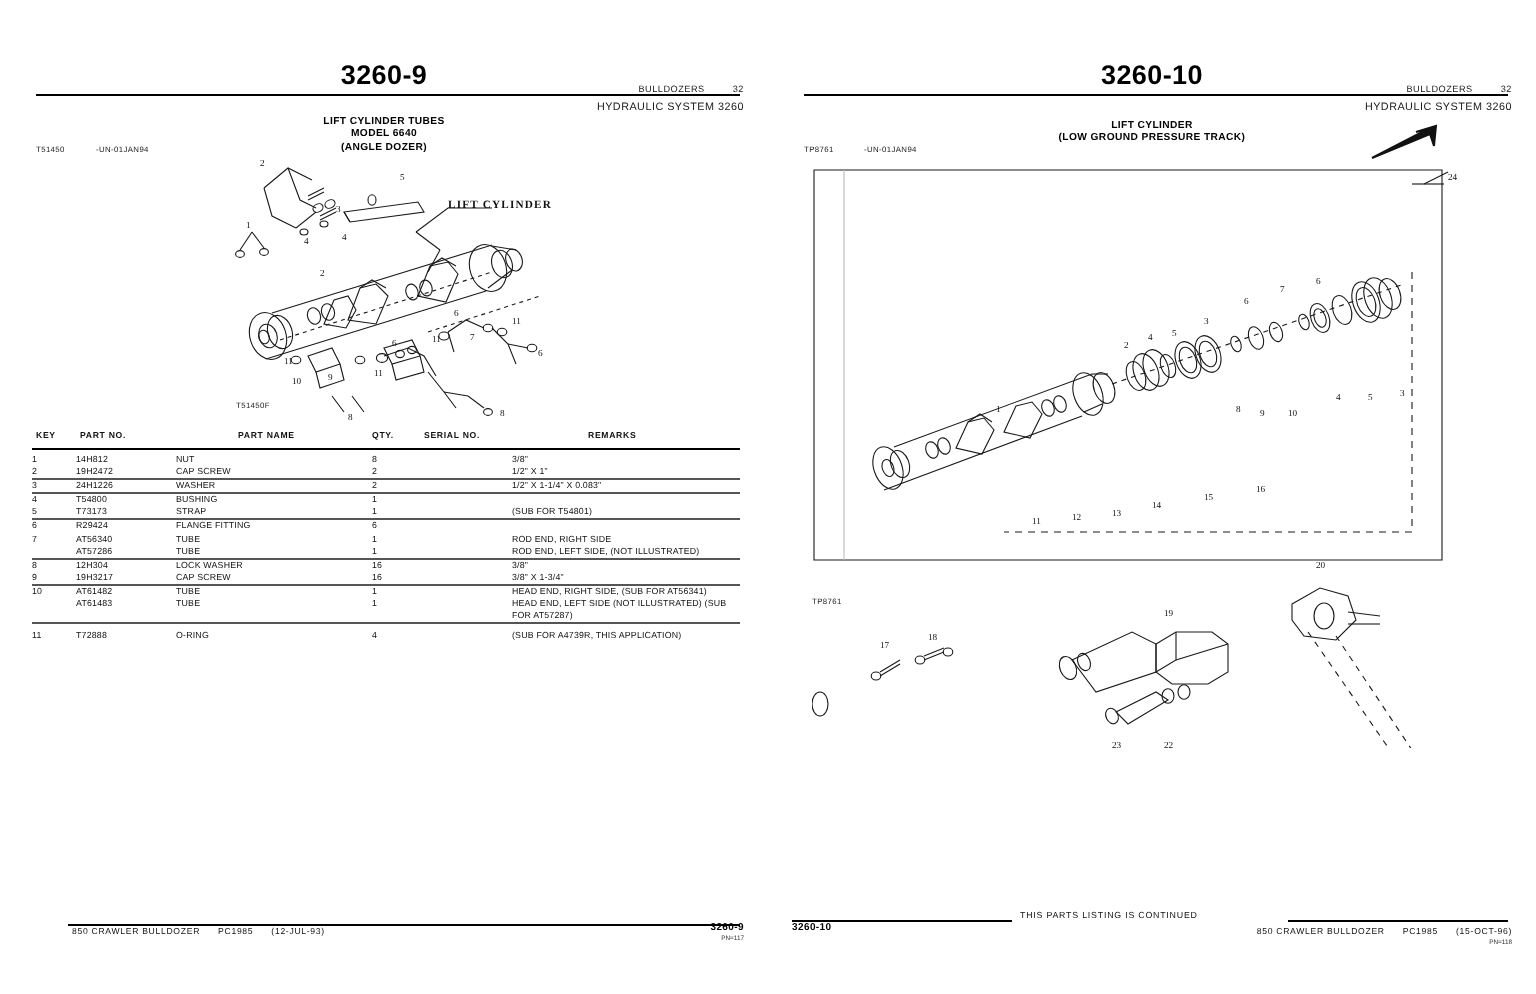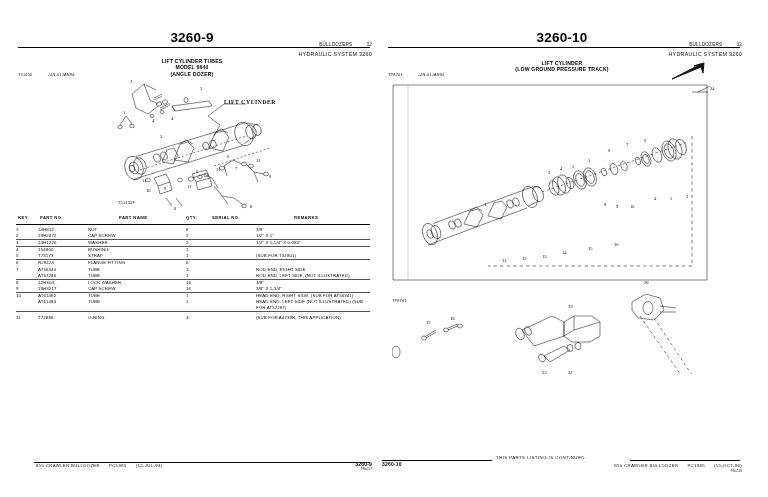--- a/index.html
+++ b/index.html
@@ -7,21 +7,21 @@
     margin: 0; padding: 0;
     width: 768px; height: 497px;
     background: #ffffff;
     font-family: "Liberation Sans", sans-serif;
     overflow: hidden;
   }
   #page { position: relative; width: 768px; height: 497px; background: #fff; }
 
   .page-half { position: absolute; top: 0; height: 497px; width: 384px; padding-left: 31px; }
   #left-page  { left: 0; }
-  #right-page { left: 370px; }
+  #right-page { left: 384px; }
 
   
   .pg-title {
     position: absolute; top: 30px; left: 0; width: 384px;
     text-align: center; font-size: 13.5px; font-weight: bold;
     letter-spacing: .2px; color: #000;
   }
   .hdr-rule {
     position: absolute; left: 18px; width: 352px; height: 0;
     border-top: 1px solid #000;

